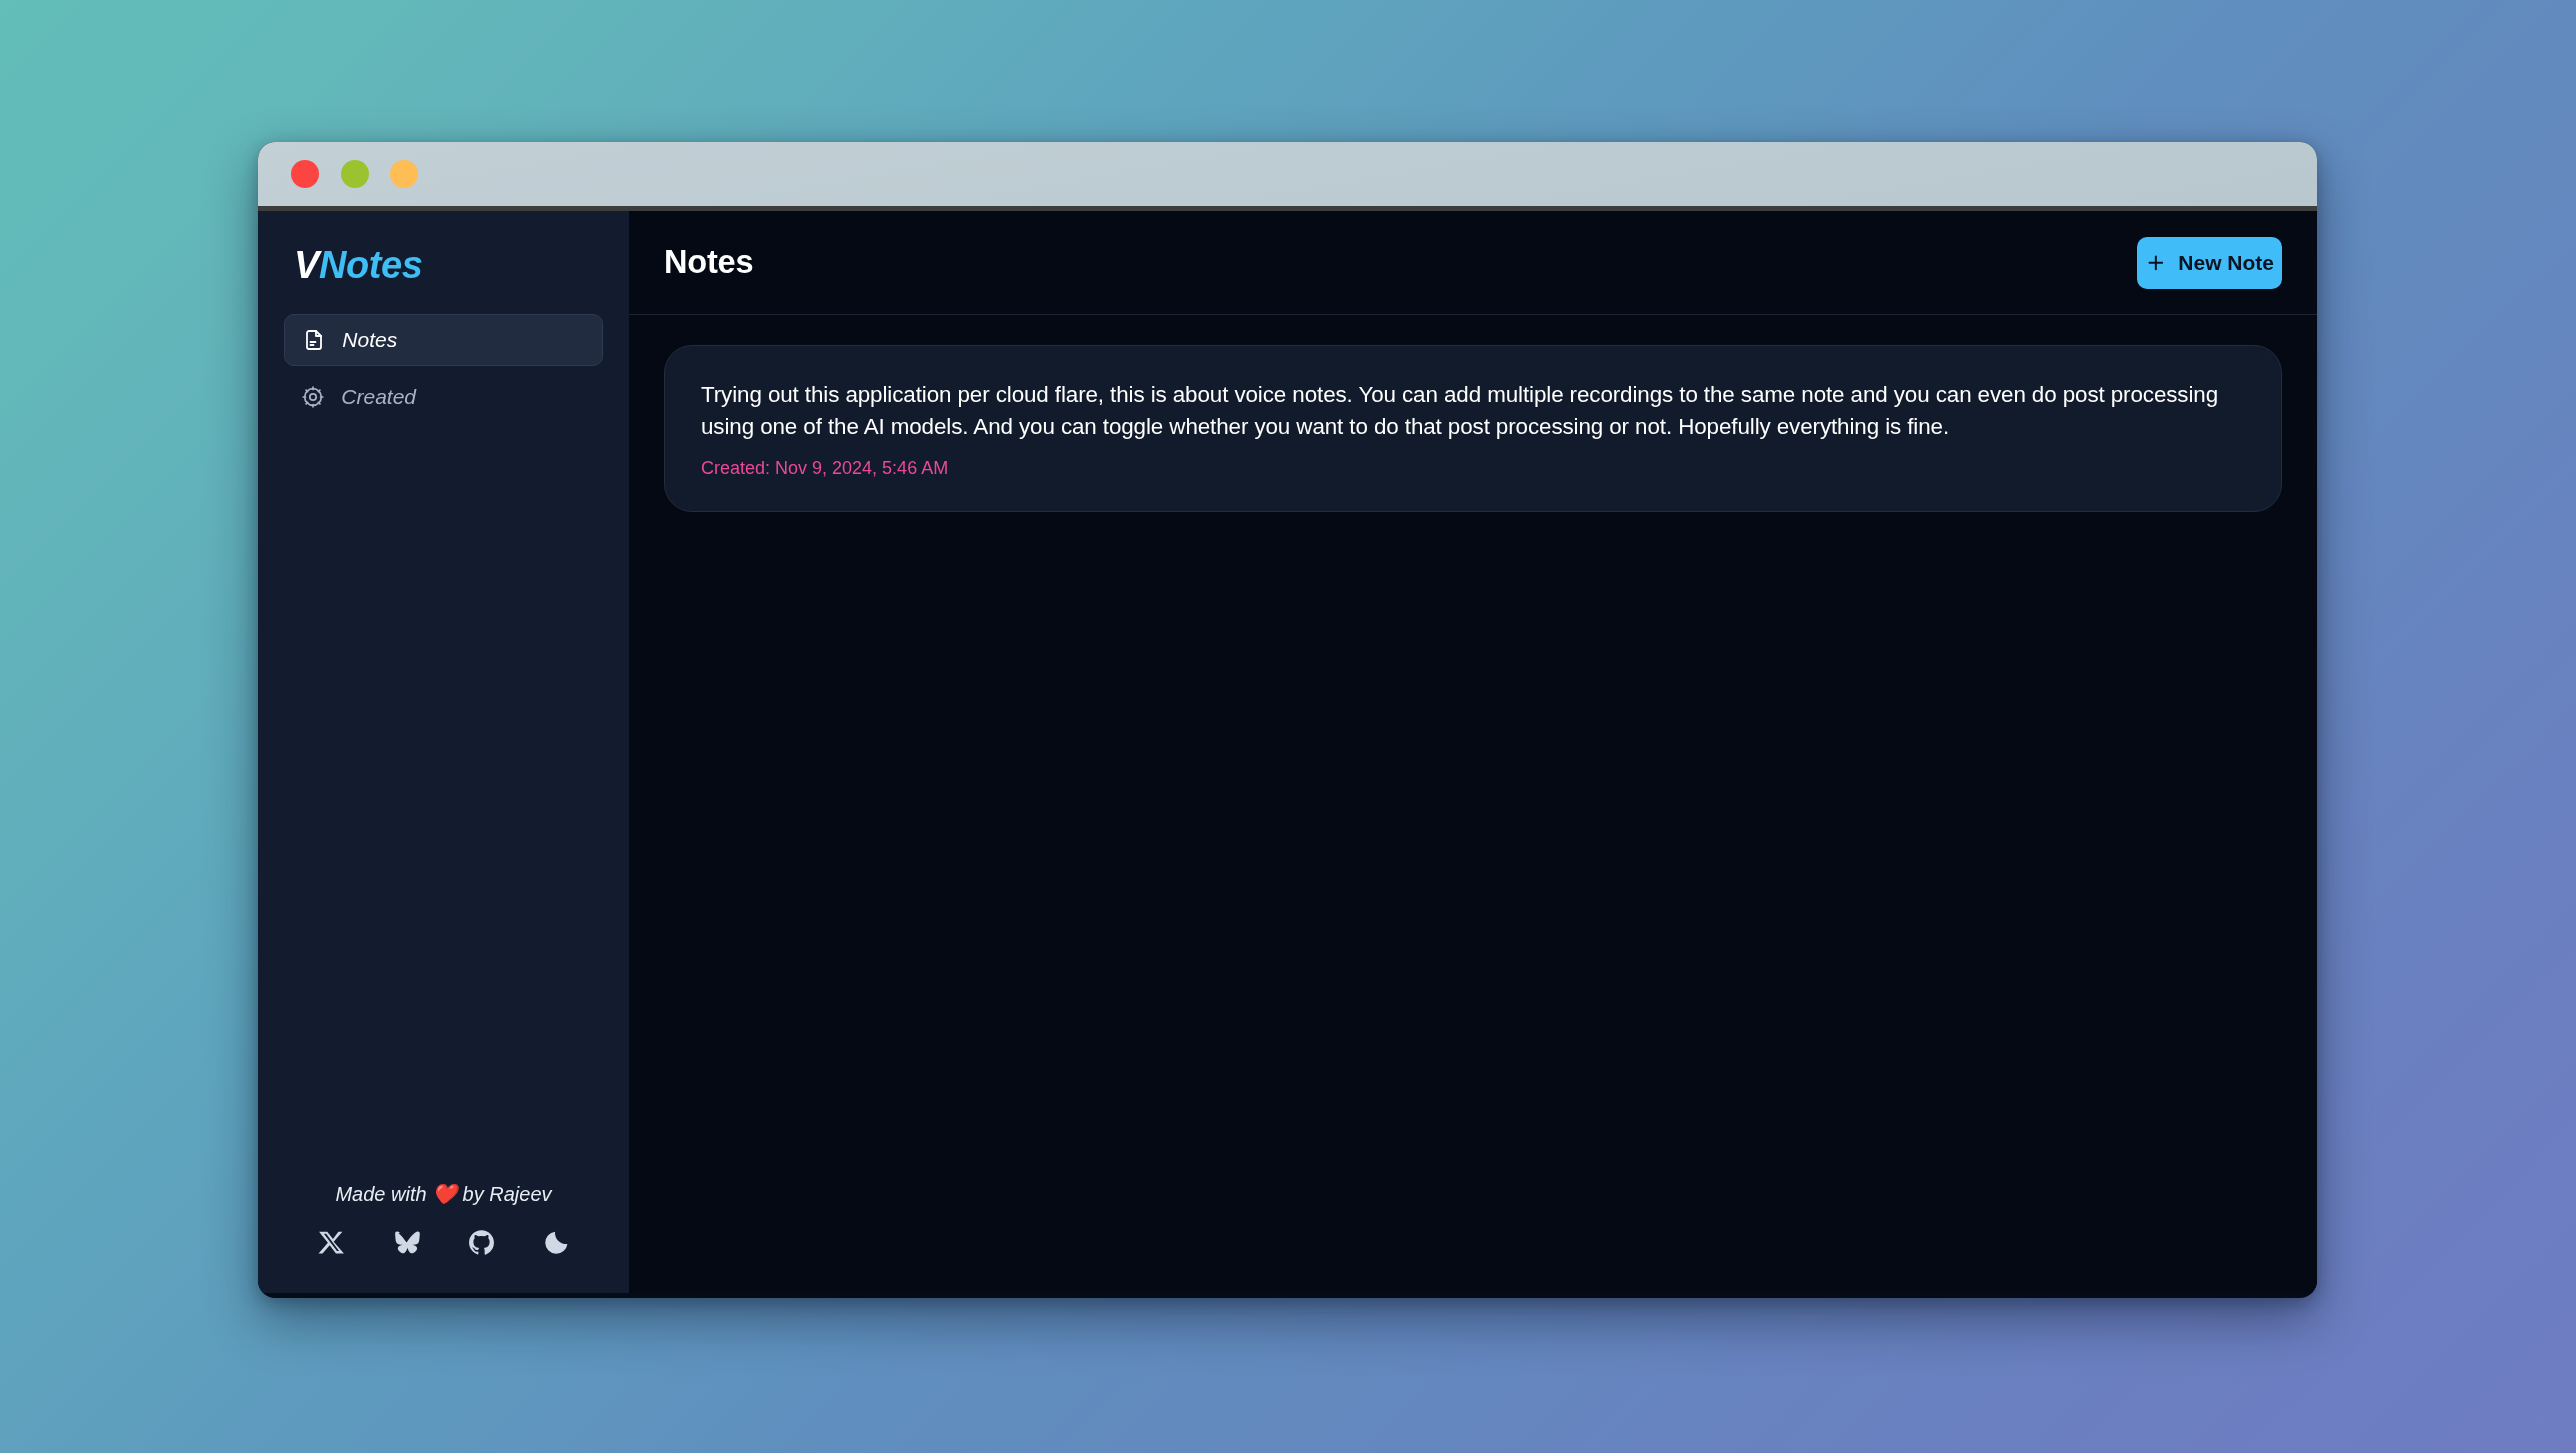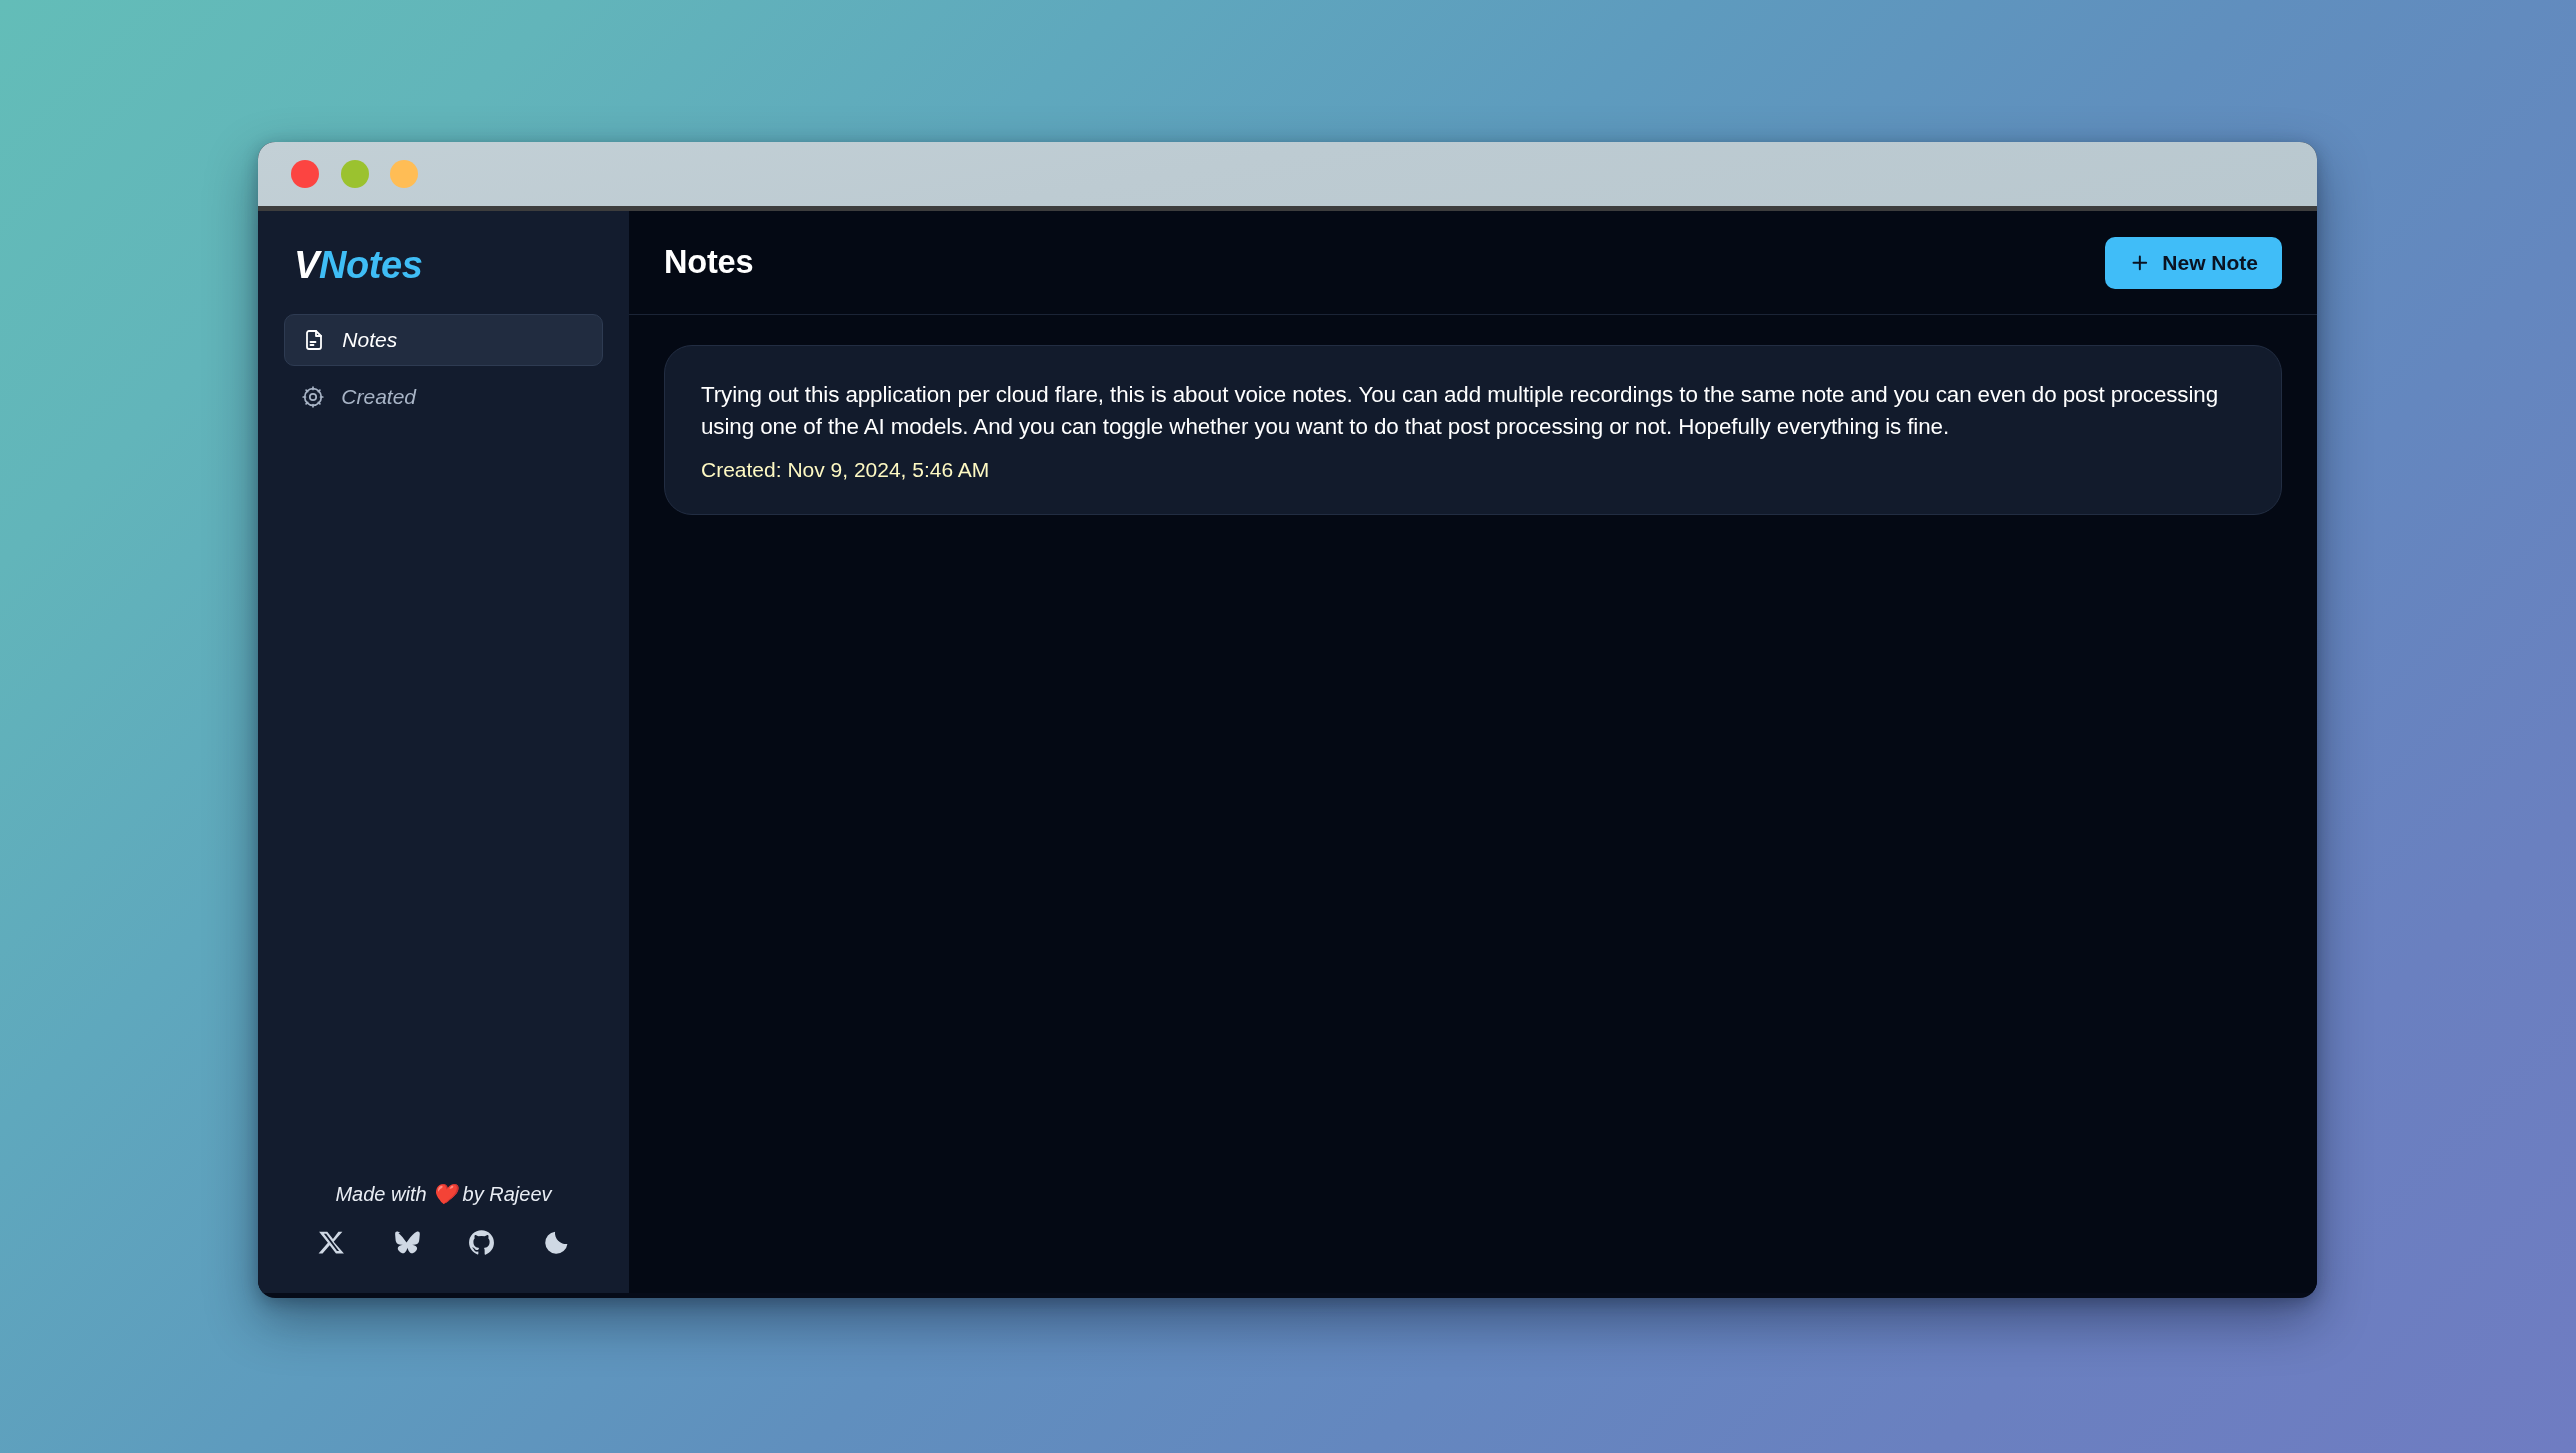--- a/index.html
+++ b/index.html
@@ -165,21 +165,21 @@
 
   .new-note-btn {
     display: flex;
     align-items: center;
     gap: 11.6px;
     background: #40bdf8;
     color: #0a1322;
     border: none;
     border-radius: 10px;
     height: 52px;
-    padding: 0 24px;
+    padding: 0 8px;
     font-size: 21px;
     font-weight: 600;
     font-family: inherit;
     cursor: pointer;
   }
   .new-note-btn .plus {
     width: 21.7px; height: 21.7px;
     display: flex; align-items: center; justify-content: center;
   }
   .new-note-btn .plus svg { width: 100%; height: 100%; display: block; }
@@ -195,22 +195,22 @@
 
   .note-text {
     font-size: 22.4px;
     line-height: 1.44;
     color: #ffffff;
     letter-spacing: -0.1px;
   }
 
   .note-created {
     margin-top: 14.4px;
-    font-size: 21px;
-    color: #fef9c3;
+    font-size: 18px;
+    color: #ec4899;
   }
 
   
   .audio-player {
     margin-top: 30px;
     width: 350px;
     height: 53px;
     background: #3a3a3a;
     border-radius: 27px;
     display: flex;

